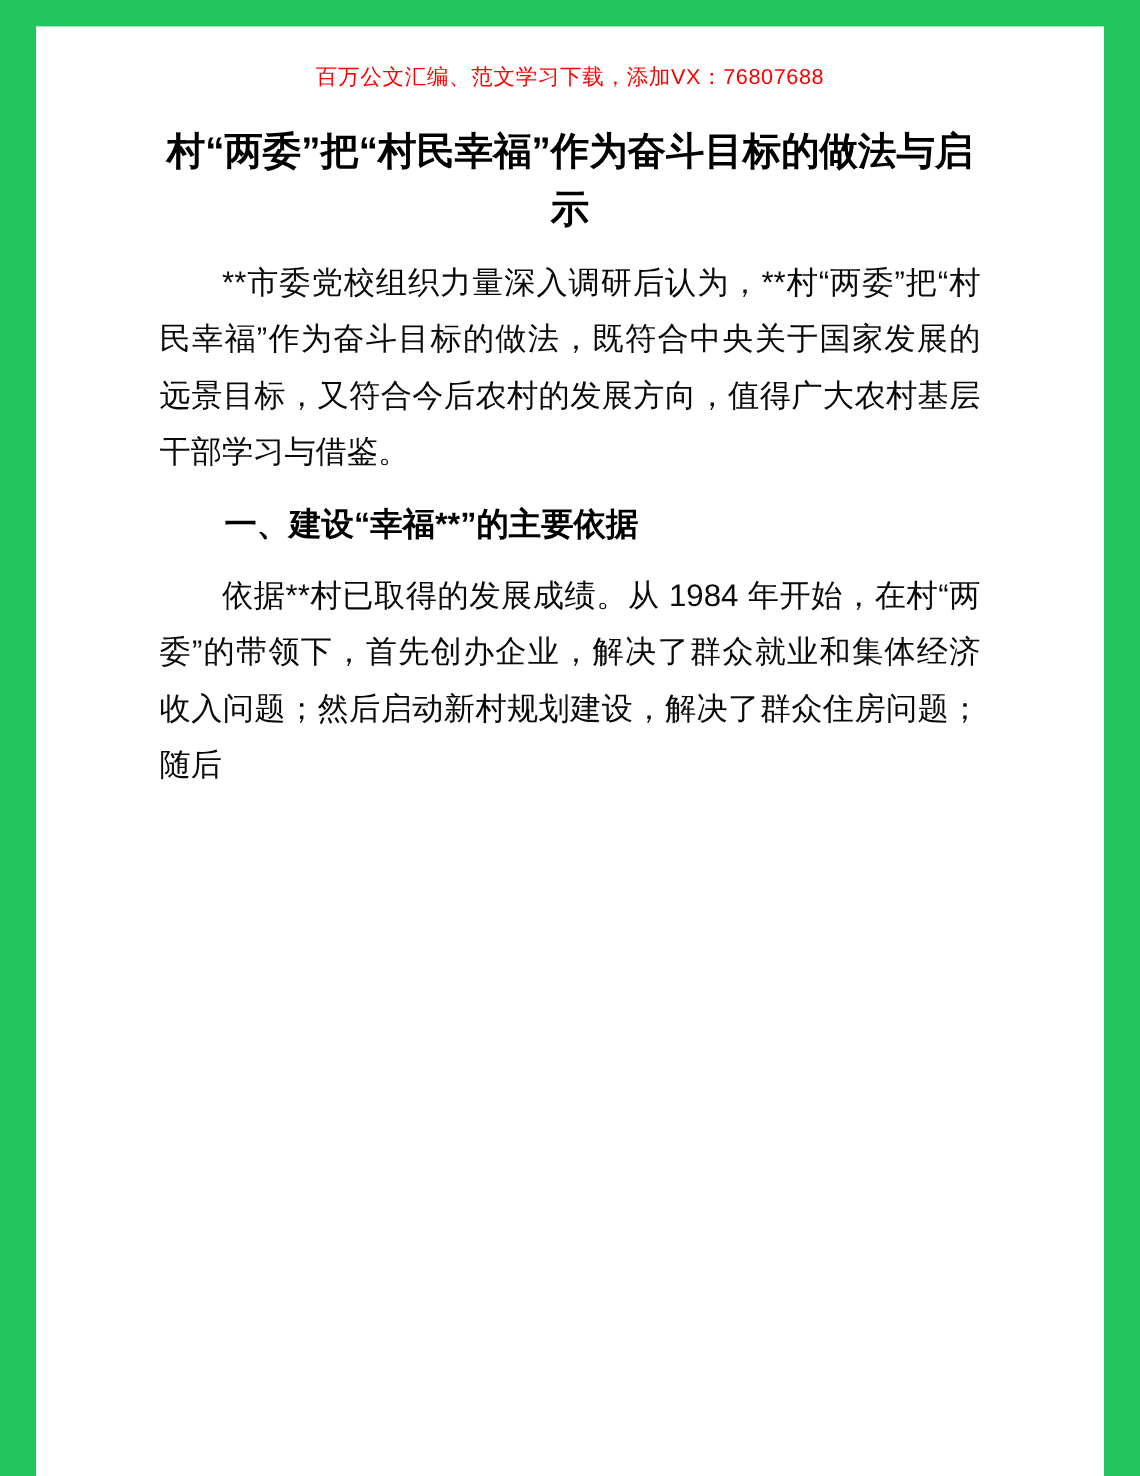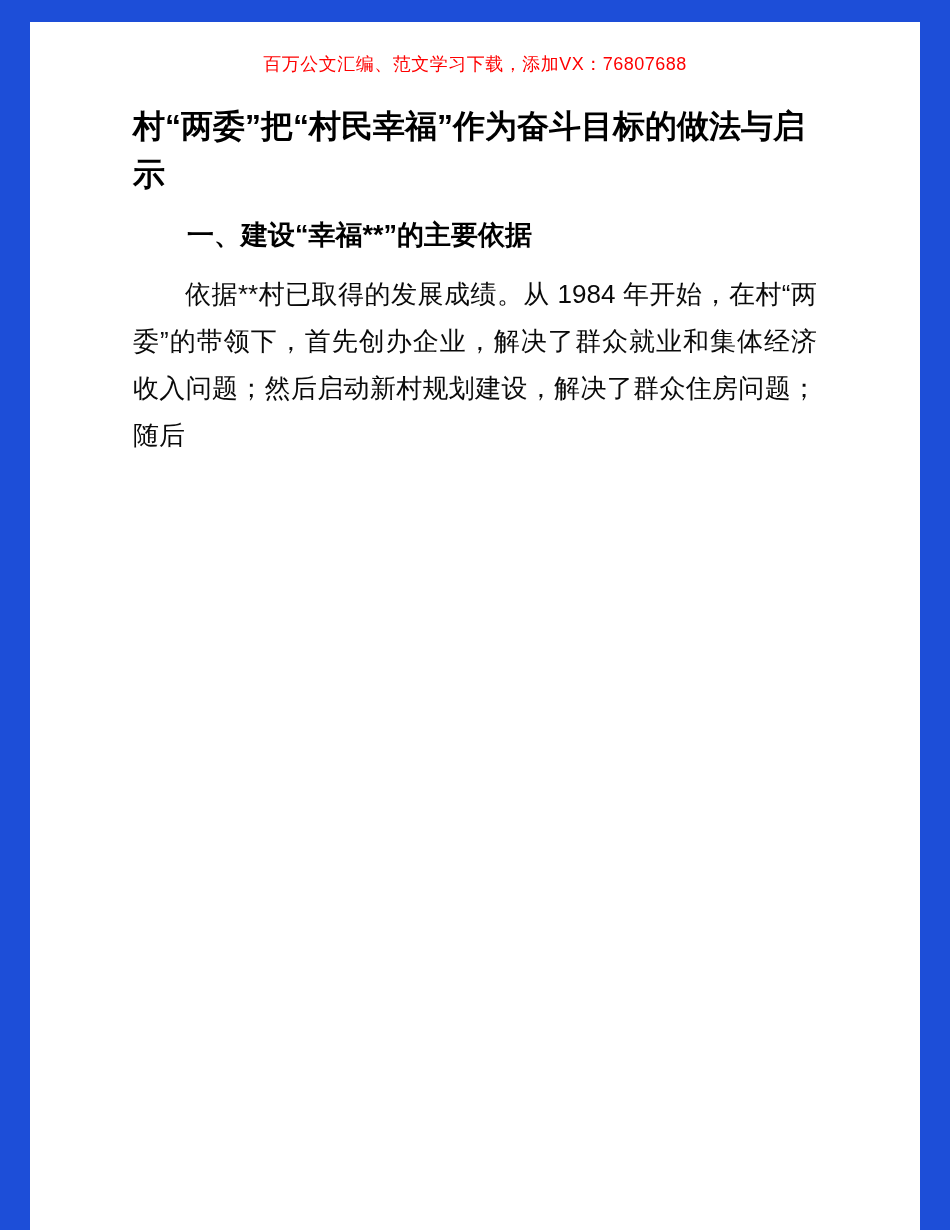--- a/index.html
+++ b/index.html
@@ -10,21 +10,21 @@
     width: 950px;
     height: 1230px;
     position: relative;
     background: #a8bbc8;
     font-family: "Liberation Sans", sans-serif;
     overflow: hidden;
   }
   .frame {
     position: absolute;
     inset: 0;
-    background: #1d4ed8;
+    background: #22c55e;
   }
   .page {
     position: absolute;
     left: 30px;
     top: 22px;
     width: 890px;
     bottom: 0;
     background: #ffffff;
     box-sizing: border-box;
     padding: 0 103px;
@@ -35,20 +35,21 @@
     font-size: 18px;
     font-weight: 500;
     color: #fe0000;
     letter-spacing: 0.5px;
   }
   .doc-title {
     margin: 26px 0 14px 0;
     font-size: 32px;
     line-height: 1.5;
     font-weight: 700;
+    text-align: center;
     color: #000000;
   }
   p.body-para {
     font-size: 26px;
     line-height: 47px;
     text-align: justify;
     text-justify: inter-character;
     text-indent: 2em;
     margin: 0 0 12px 0;
     color: #0a0a0a;
@@ -67,19 +68,20 @@
 
 <div class="frame">
   <div class="page">
 
     <div class="notice">百万公文汇编、范文学习下载，添加VX：76807688</div>
 
     <h1 class="doc-title">村“两委”把“村民幸福”作为奋斗目标的做法与启示</h1>
 
 
 
+    <p class="body-para">**市委党校组织力量深入调研后认为，**村“两委”把“村民幸福”作为奋斗目标的做法，既符合中央关于国家发展的远景目标，又符合今后农村的发展方向，值得广大农村基层干部学习与借鉴。</p>
 
     <h2 class="section-heading">一、建设“幸福**”的主要依据</h2>
 
     <p class="body-para">依据**村已取得的发展成绩。从 1984 年开始，在村“两委”的带领下，首先创办企业，解决了群众就业和集体经济收入问题；然后启动新村规划建设，解决了群众住房问题；随后</p>
 
   </div>
 </div>
 
 </body></html>

